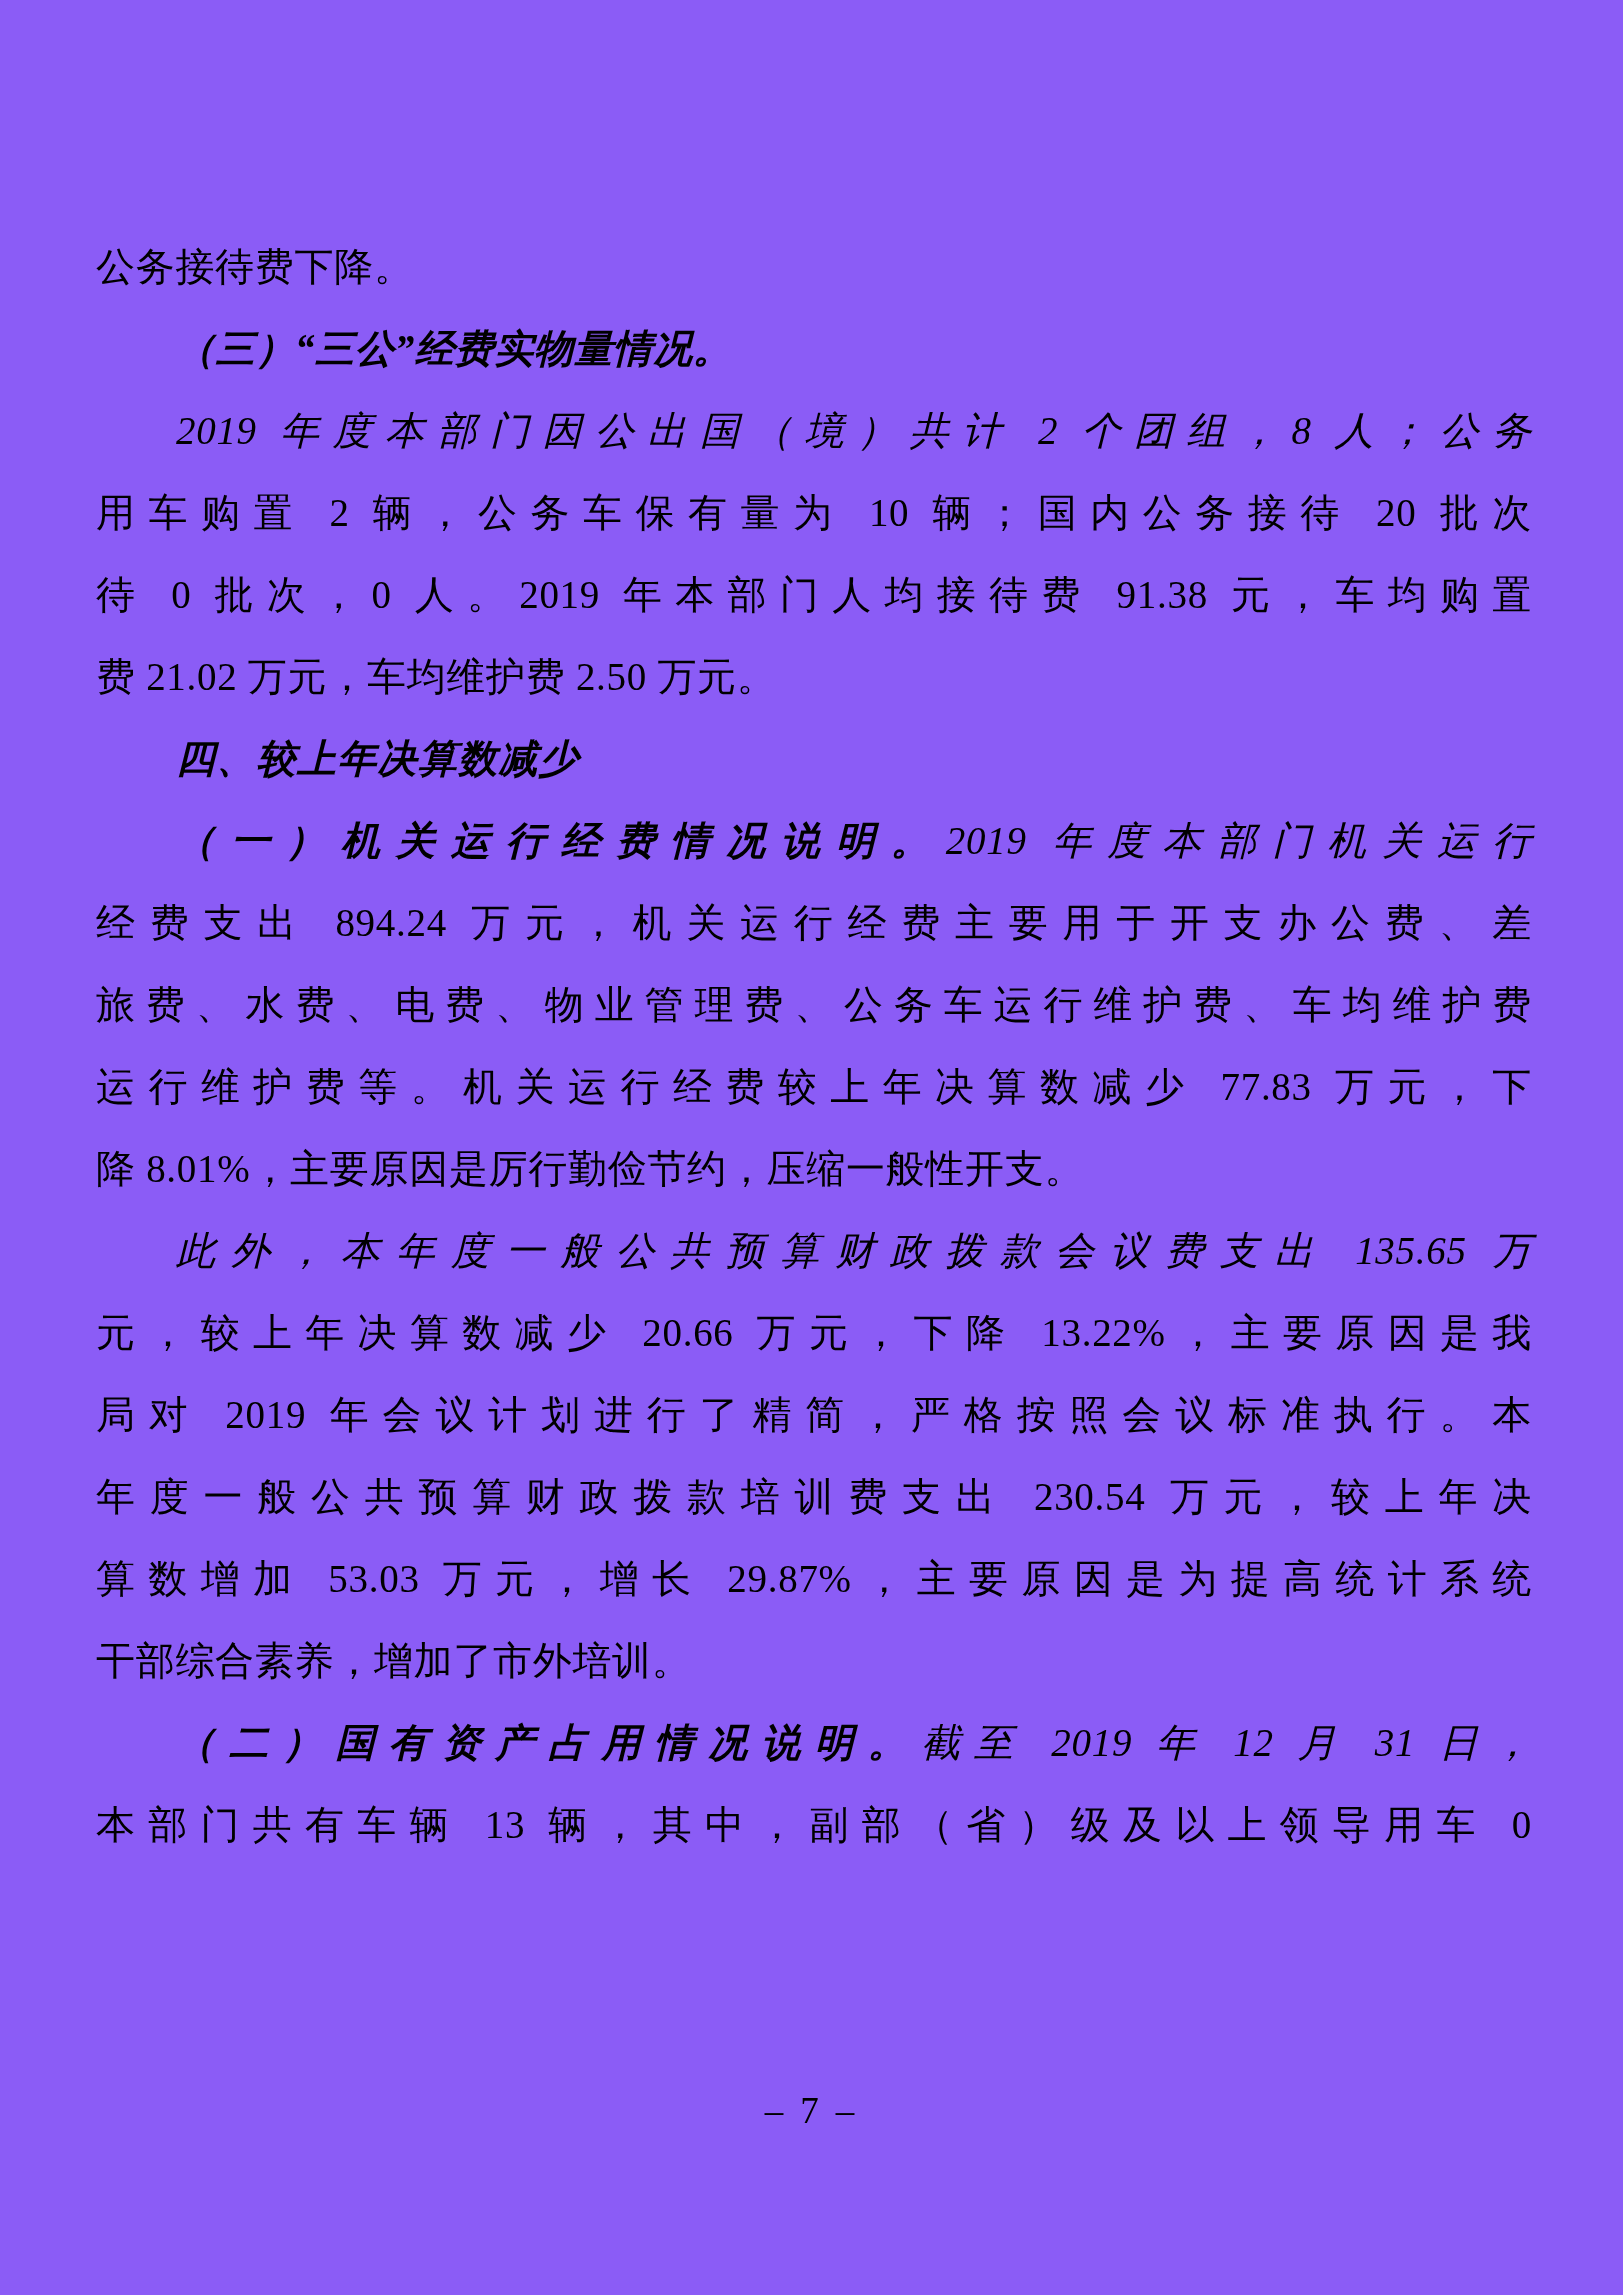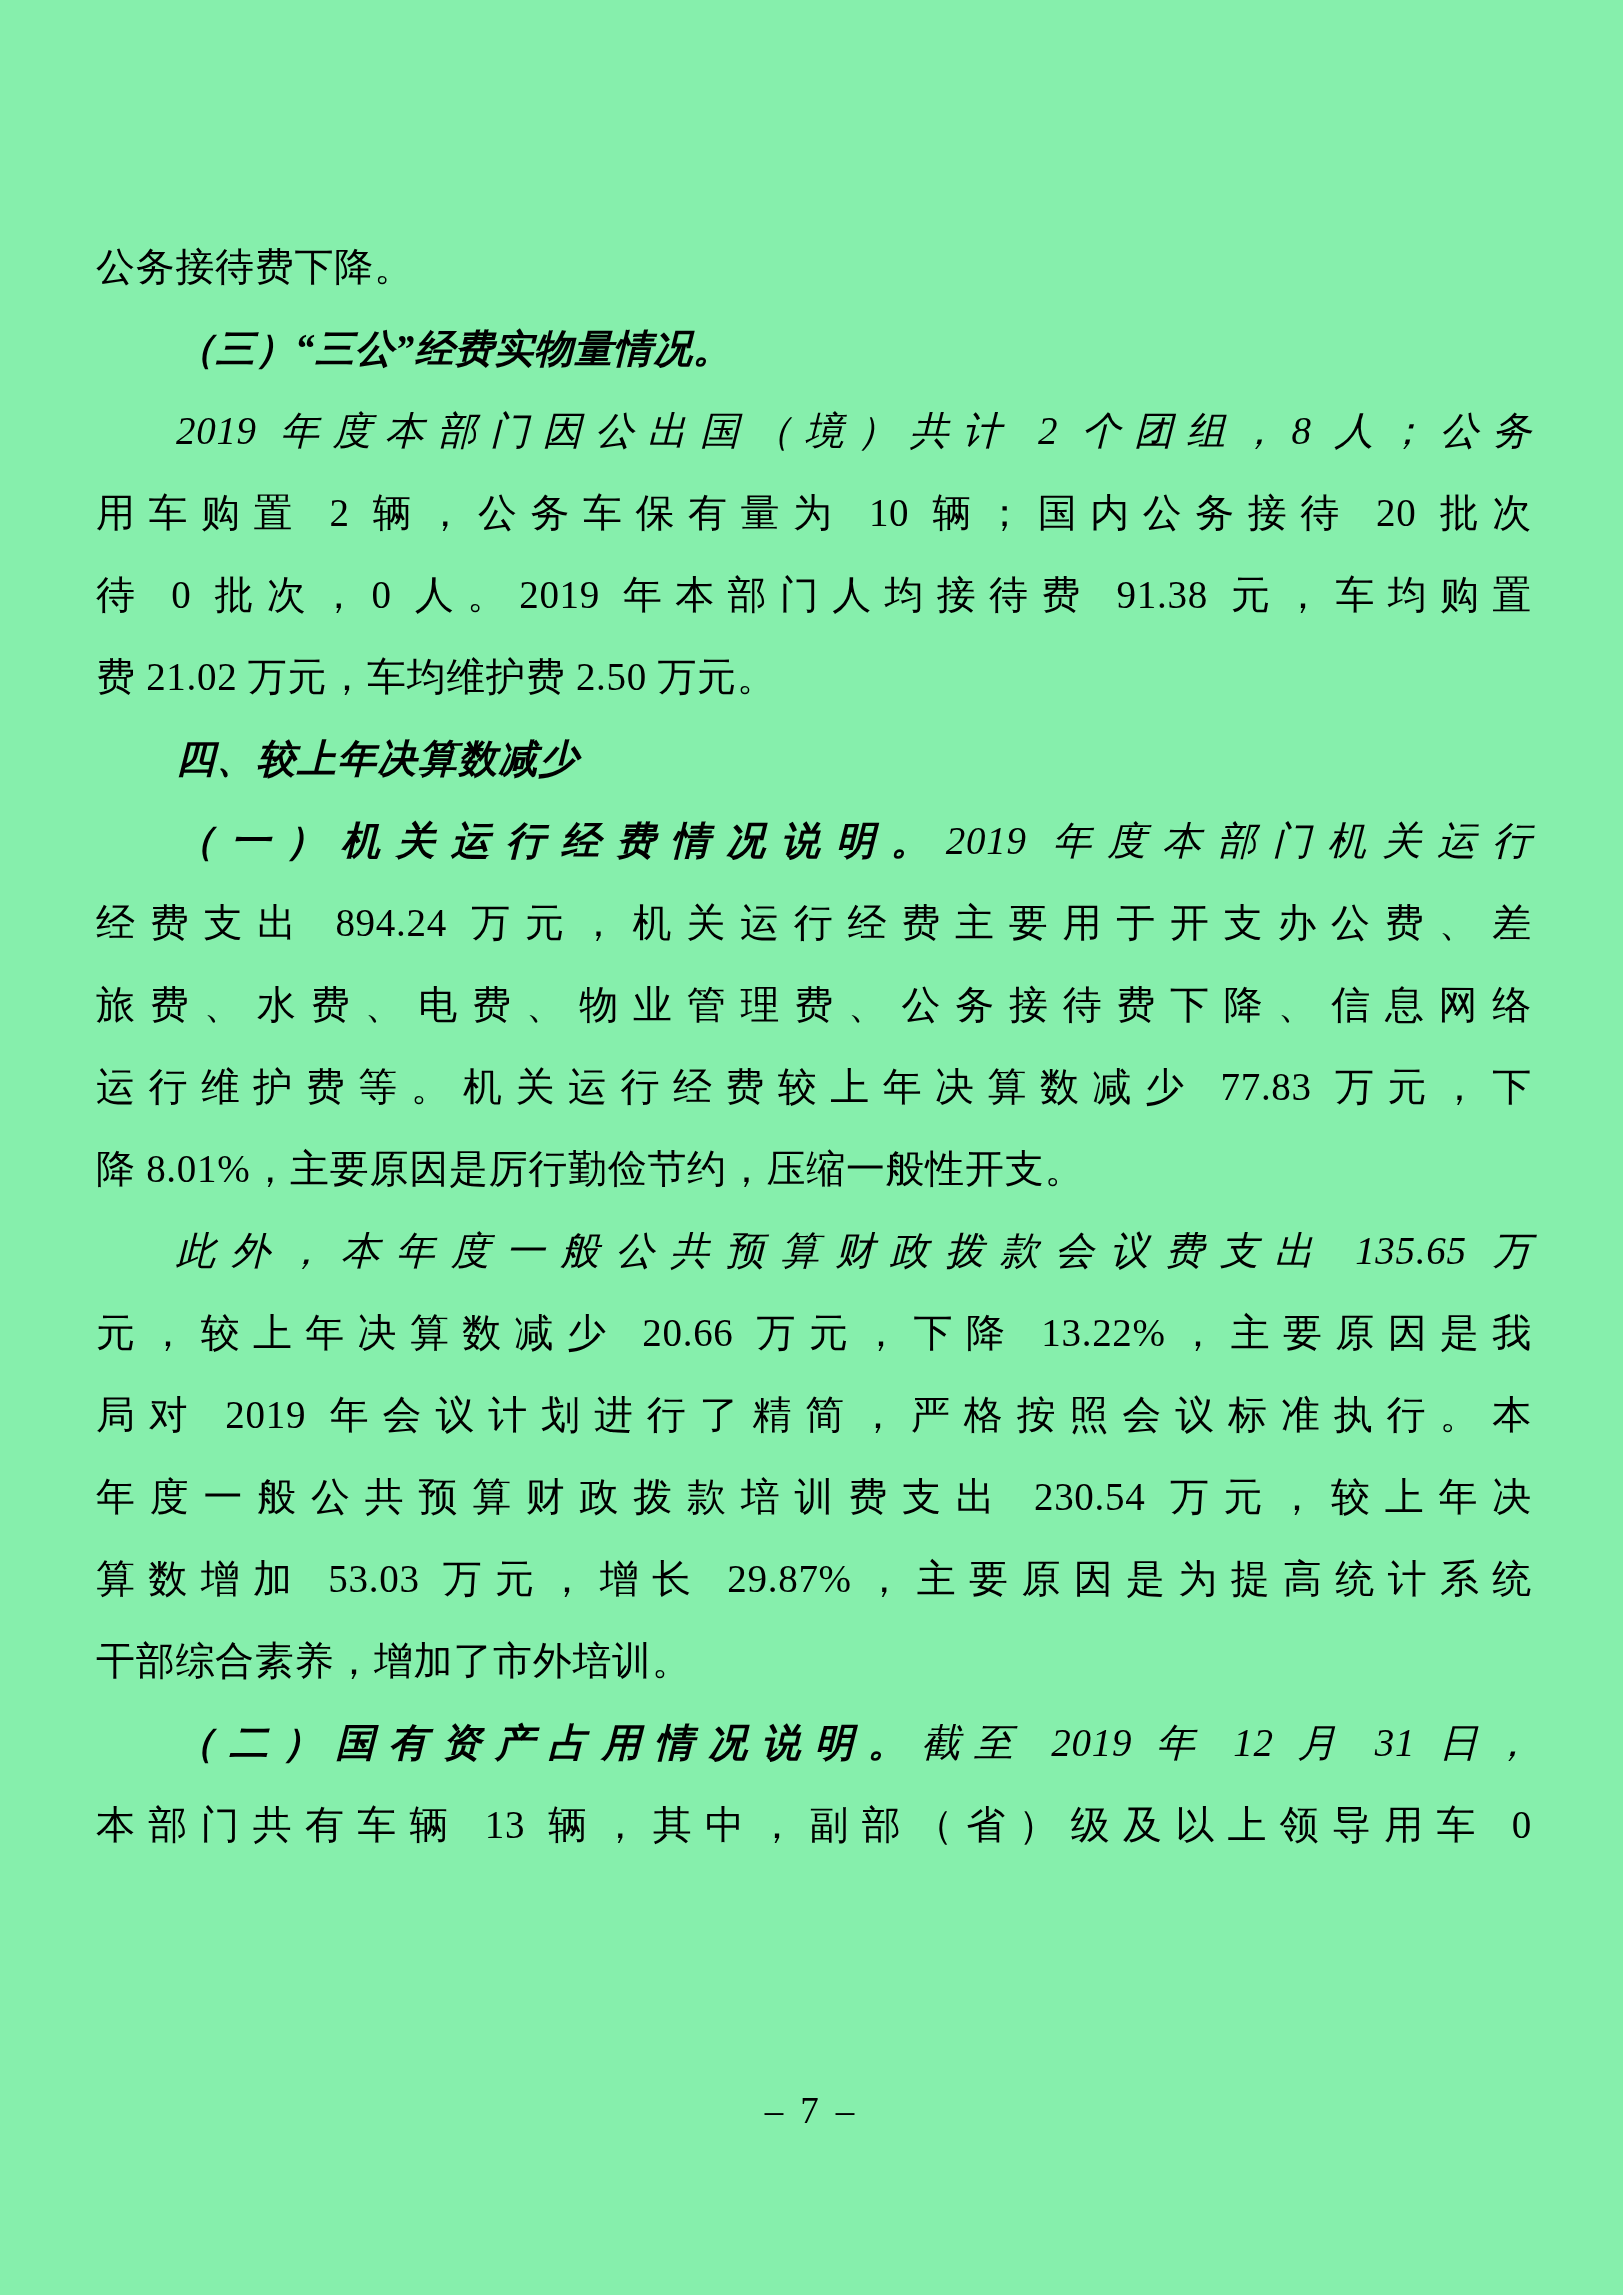--- a/index.html
+++ b/index.html
@@ -8,21 +8,21 @@
     height: 2295px;
     background: #ffffff;
     position: relative;
     font-family: "Liberation Serif", "DejaVu Serif", serif;
     color: #000000;
   }
   .page {
     position: absolute;
     left: 0; top: 0;
     width: 1623px; height: 2295px;
-    background: #86efac;
+    background: #8b5cf6;
     overflow: hidden;
   }
   .doc {
     position: absolute;
     left: 96px;
     top: 226px;
     width: 1436px;
     font-size: 39px;
     letter-spacing: 0.7px;
   }
@@ -67,21 +67,21 @@
 
     <div class="ln ind jl"><span>2019 年度本部门因公出国（境）共计 2 个团组，8 人；公务</span></div>
     <div class="ln jl"><span>用车购置 2 辆，公务车保有量为 10 辆；国内公务接待 20 批次</span></div>
     <div class="ln jl"><span>待 0 批次，0 人。2019 年本部门人均接待费 91.38 元，车均购置</span></div>
     <div class="ln"><span>费 21.02 万元，车均维护费 2.50 万元。</span></div>
 
     <div class="ln ind hei"><span class="b">四、较上年决算数减少</span></div>
 
     <div class="ln ind jl"><span class="b">（一）机关运行经费情况说明。</span><span>2019 年度本部门机关运行</span></div>
     <div class="ln jl"><span>经费支出 894.24 万元，机关运行经费主要用于开支办公费、差</span></div>
-    <div class="ln jl"><span>旅费、水费、电费、物业管理费、公务接待费下降、信息网络</span></div>
+    <div class="ln jl"><span>旅费、水费、电费、物业管理费、公务车运行维护费、车均维护费</span></div>
     <div class="ln jl"><span>运行维护费等。机关运行经费较上年决算数减少 77.83 万元，下</span></div>
     <div class="ln"><span>降 8.01%，主要原因是厉行勤俭节约，压缩一般性开支。</span></div>
 
     <div class="ln ind jl"><span>此外，本年度一般公共预算财政拨款会议费支出 135.65 万</span></div>
     <div class="ln jl"><span>元，较上年决算数减少 20.66 万元，下降 13.22%，主要原因是我</span></div>
     <div class="ln jl"><span>局对 2019 年会议计划进行了精简，严格按照会议标准执行。本</span></div>
     <div class="ln jl"><span>年度一般公共预算财政拨款培训费支出 230.54 万元，较上年决</span></div>
     <div class="ln jl"><span>算数增加 53.03 万元，增长 29.87%，主要原因是为提高统计系统</span></div>
     <div class="ln"><span>干部综合素养，增加了市外培训。</span></div>
 

